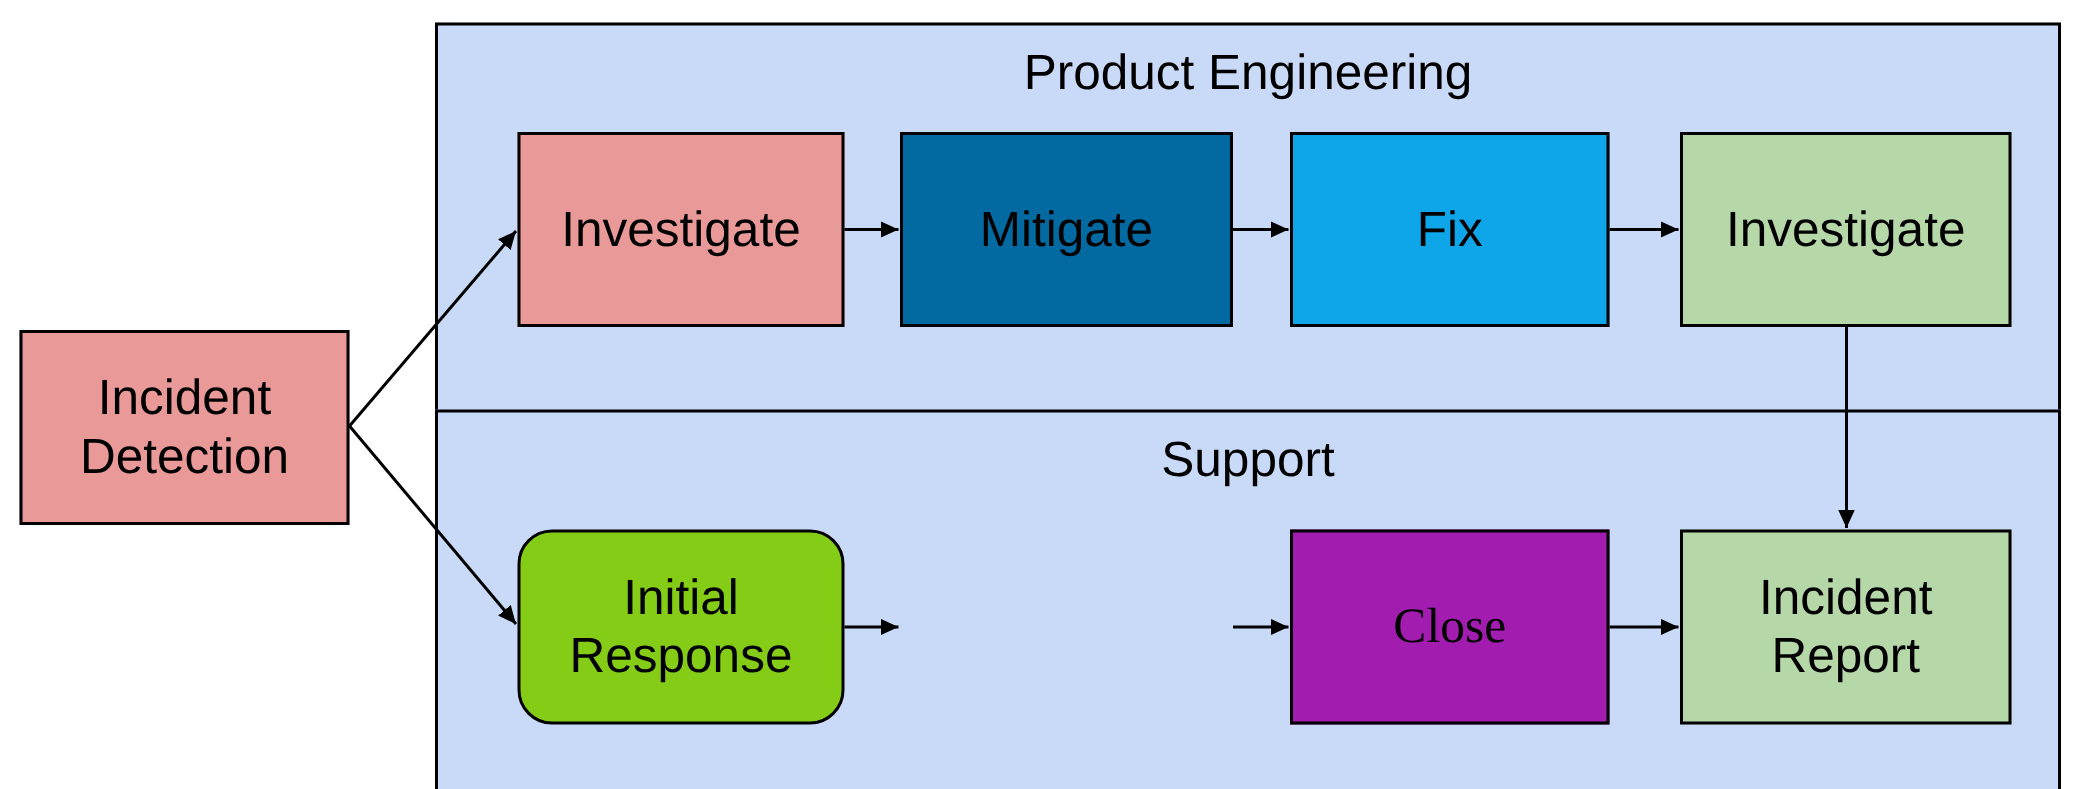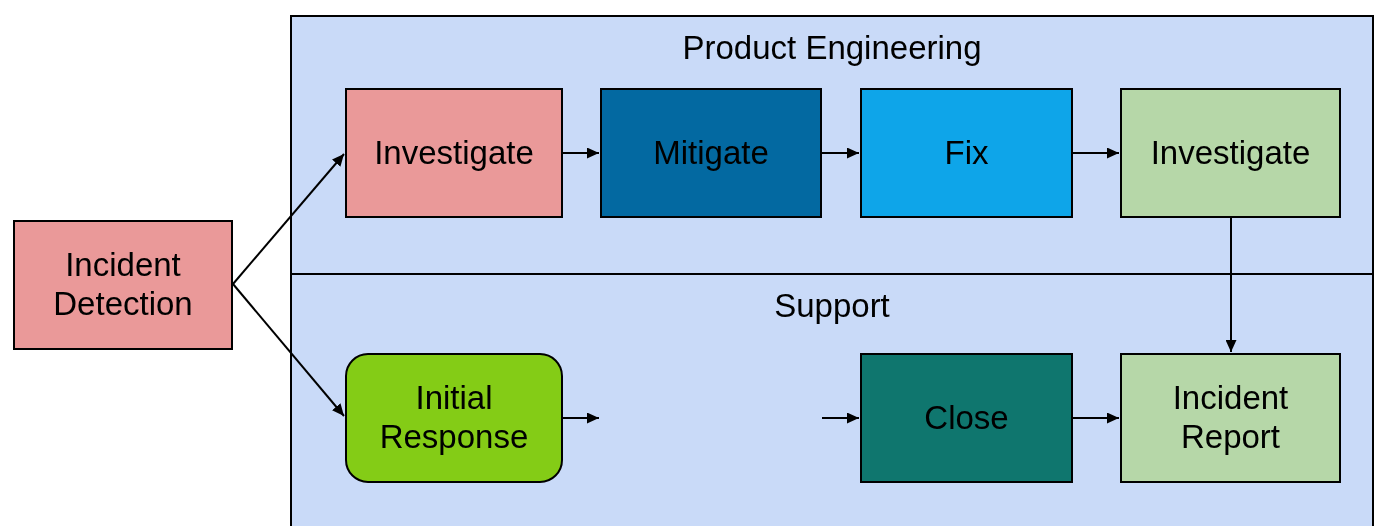--- a/index.html
+++ b/index.html
@@ -108,21 +108,21 @@
 
   <section class="lane lane-bottom" style="background-color: rgb(201, 218, 248);">
     <h2 class="lane-title">Support</h2>
 
     <div class="node col-1 row-bottom" style="background-color: #84cc16; border-radius: 23px;">
       <span class="label">Initial
 Response</span>
     </div>
 
 
-    <div class="node col-3 row-bottom" style="background-color: #0f766e;">
+    <div class="node col-3 row-bottom" style="background-color: #a21caf; font-family: Liberation Serif, serif;">
       <span class="label">Close</span>
     </div>
 
     <div class="node col-4 row-bottom" style="background-color: rgb(182, 215, 168);">
       <span class="label">Incident
 Report</span>
     </div>
   </section>
 
   <svg class="edges" viewBox="0 0 1386 526" xmlns="http://www.w3.org/2000/svg">

